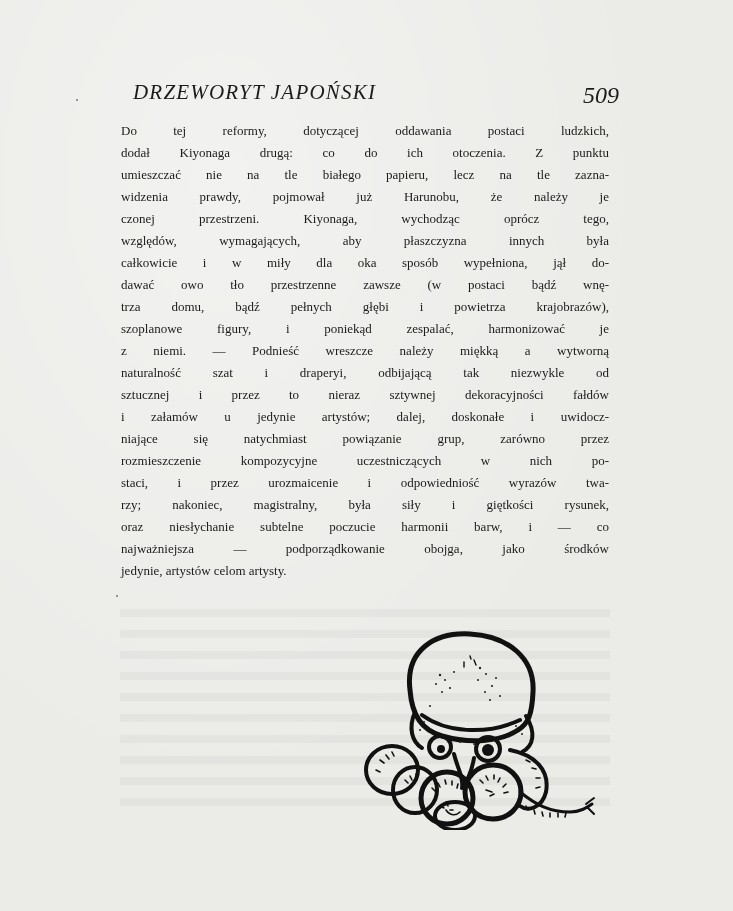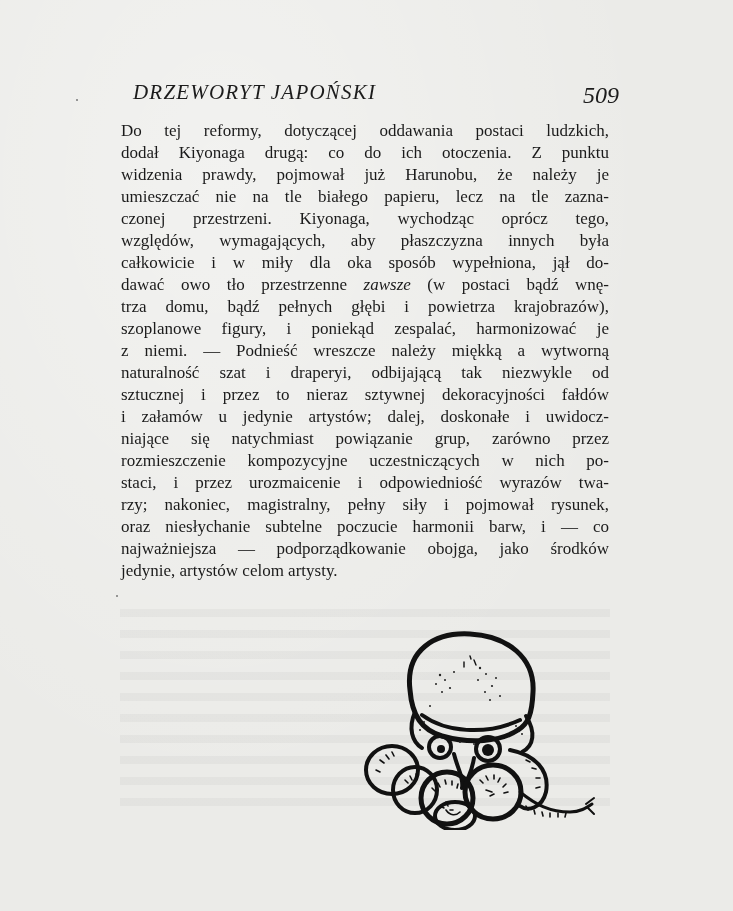--- a/index.html
+++ b/index.html
@@ -67,32 +67,31 @@
   .body-text {
     position: absolute;
     left: 121px;
     top: 120px;
     width: 488px;
   }
   .line {
     display: block;
     height: 22px;
     line-height: 22px;
-    font-size: 17px;
+    font-size: 13px;
     text-align: justify;
     text-align-last: justify;
     white-space: nowrap;
     overflow: visible;
     color: #1b1b1b;
   }
   .line.last {
     text-align-last: left;
   }
   .line .it {
-    font-style: italic;
   }
   .illustration {
     position: absolute;
     left: 350px;
     top: 620px;
     width: 245px;
     height: 210px;
   }
   .illustration svg {
     width: 100%;
@@ -114,36 +113,36 @@
   <div class="show-through"></div>
 
   <div class="running-head">
     <span class="running-title">DRZEWORYT JAPOŃSKI</span>
     <span class="page-number">509</span>
   </div>
 
   <div class="body-text" id="body-text">
       <span class="line">Do tej reformy, dotyczącej oddawania postaci ludzkich,</span>
       <span class="line">dodał Kiyonaga drugą: co do ich otoczenia. Z punktu</span>
+      <span class="line">umieszczać nie na tle białego papieru, lecz na tle zazna-</span>
       <span class="line">widzenia prawdy, pojmował już Harunobu, że należy je</span>
-      <span class="line">umieszczać nie na tle białego papieru, lecz na tle zazna-</span>
       <span class="line">czonej przestrzeni. Kiyonaga, wychodząc oprócz tego,</span>
       <span class="line">względów, wymagających, aby płaszczyzna innych była</span>
       <span class="line">całkowicie i w miły dla oka sposób wypełniona, jął do-</span>
       <span class="line"><span>dawać owo tło przestrzenne </span><span class="it">zawsze</span><span> (w postaci bądź wnę-</span></span>
       <span class="line">trza domu, bądź pełnych głębi i powietrza krajobrazów),</span>
       <span class="line">szoplanowe figury, i poniekąd zespalać, harmonizować je</span>
       <span class="line">z niemi. — Podnieść wreszcze należy miękką a wytworną</span>
       <span class="line">naturalność szat i draperyi, odbijającą tak niezwykle od</span>
       <span class="line">sztucznej i przez to nieraz sztywnej dekoracyjności fałdów</span>
       <span class="line">i załamów u jedynie artystów; dalej, doskonałe i uwidocz-</span>
       <span class="line">niające się natychmiast powiązanie grup, zarówno przez</span>
       <span class="line">rozmieszczenie kompozycyjne uczestniczących w nich po-</span>
       <span class="line">staci, i przez urozmaicenie i odpowiedniość wyrazów twa-</span>
-      <span class="line">rzy; nakoniec, magistralny, pełny siły i pojmował rysunek,</span>
+      <span class="line">rzy; nakoniec, magistralny, była siły i giętkości rysunek,</span>
       <span class="line">oraz niesłychanie subtelne poczucie harmonii barw, i — co</span>
       <span class="line">najważniejsza — podporządkowanie obojga, jako środków</span>
       <span class="line last">jedynie, artystów celom artysty.</span>
     </div>
 
   <div class="illustration">
     <svg viewBox="0 0 245 210">
       <g fill="none" stroke="#111" stroke-linecap="round" stroke-linejoin="round">
 
         <path d="M60 70 C55 30 85 12 120 14 C158 16 185 38 183 72 C182 95 178 104 168 110 C150 122 120 124 92 116 C72 110 62 96 60 70 Z" stroke-width="5"></path>

